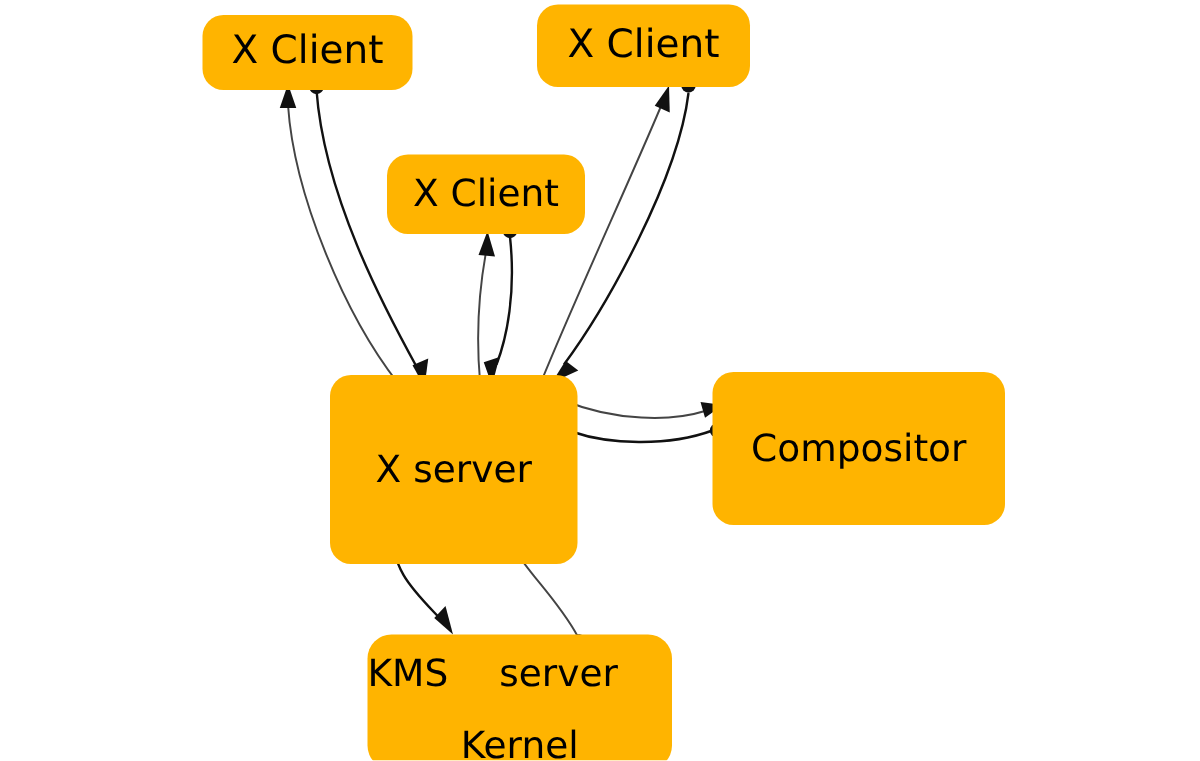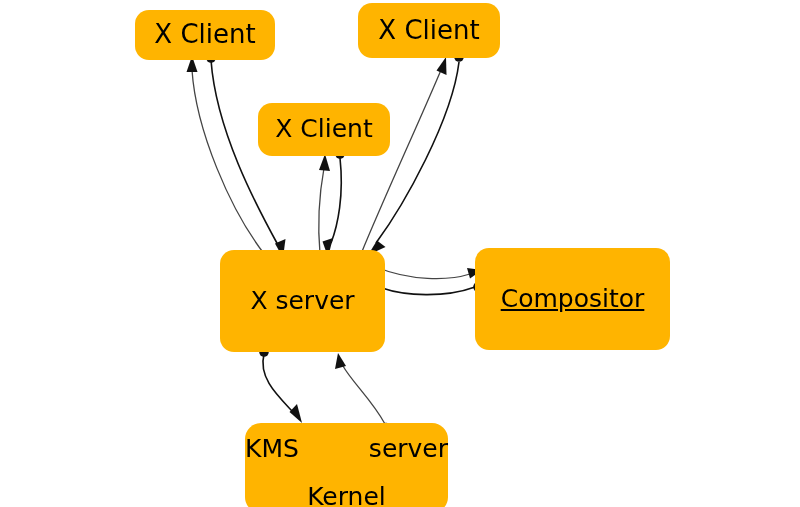--- a/index.html
+++ b/index.html
@@ -47,21 +47,21 @@
     display: block;
     text-align: center;
     border-radius: 16px;
   }
   .kernel-row-top {
     position: absolute;
     left: 0;
     right: 0;
     top: 12px;
     display: flex;
-    justify-content: space-between;
+    justify-content: flex-start;
     gap: 34px;
   }
   .kernel-row-bottom {
     position: absolute;
     left: 0;
     right: 0;
     top: 60px;
     text-align: center;
   }
   .edge-path {
@@ -149,25 +149,25 @@
   </div>
 
   <div class="node node-client" style="left:358px; top:3px; width:142px; height:55px; font-size:26px;">
     <span class="node-label">X Client</span>
   </div>
 
   <div class="node node-client" style="left:258px; top:103px; width:132px; height:53px; font-size:25px;">
     <span class="node-label">X Client</span>
   </div>
 
-  <div class="node" style="left:220px; top:250px; width:165px; height:102px; font-size:25px;">
+  <div class="node" style="left:220px; top:250px; width:165px; height:126px; font-size:25px;">
     <span class="node-label">X server</span>
   </div>
 
-  <div class="node" style="left:475px; top:248px; width:195px; height:102px; font-size:25px;text-decoration:underline;">
+  <div class="node" style="left:475px; top:248px; width:195px; height:102px; font-size:25px;">
     <span class="node-label">Compositor</span>
   </div>
 
   <div class="node node-kernel" style="left:245px; top:423px; width:203px; height:90px; font-size:25px;">
     <div class="kernel-row-top">
       <span class="node-label">KMS</span>
       <span class="node-label">server</span>
     </div>
     <div class="kernel-row-bottom">
       <span class="node-label">Kernel</span>

